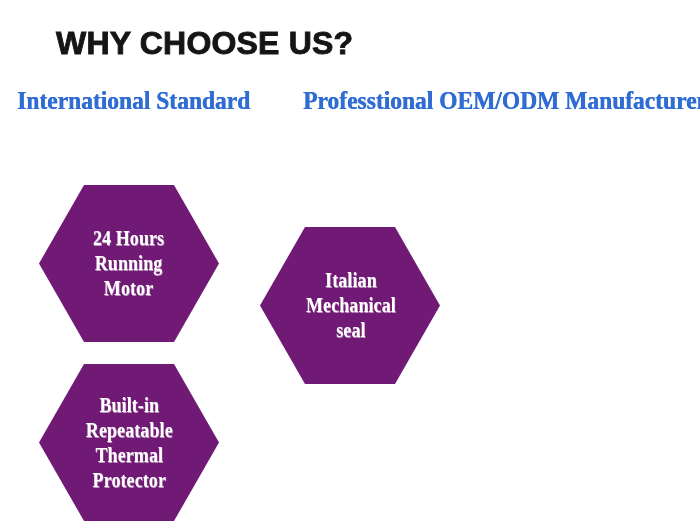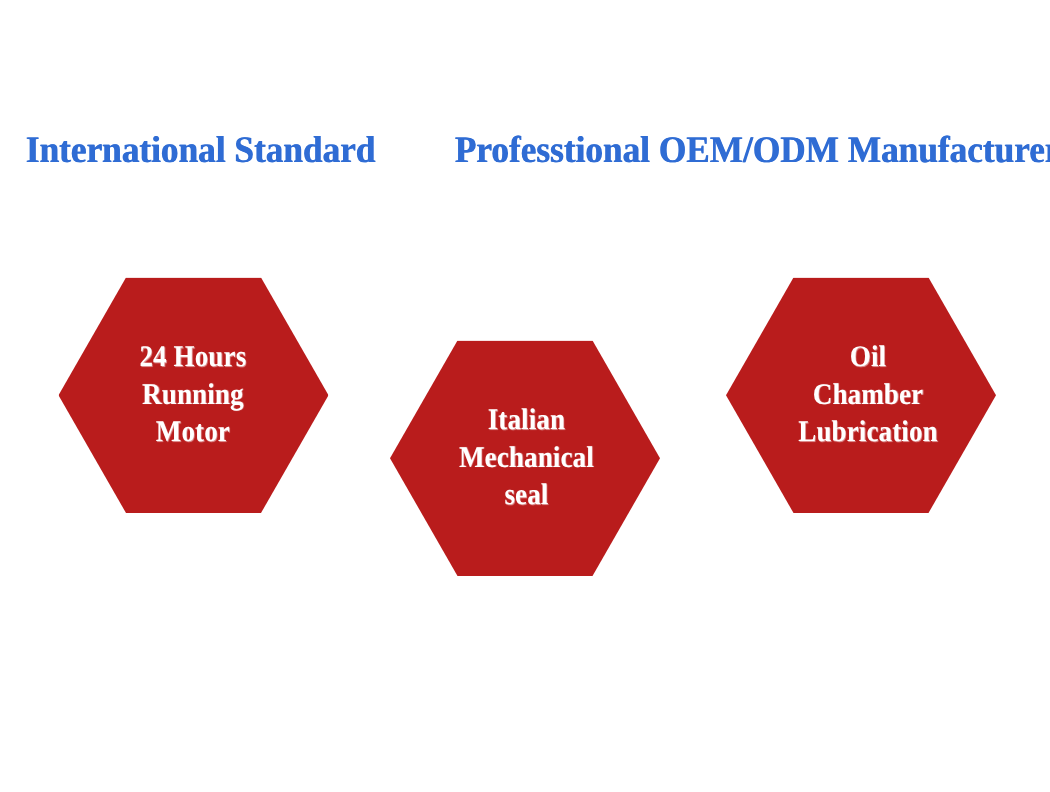--- a/index.html
+++ b/index.html
@@ -67,21 +67,21 @@
     height: 353px;
   }
 
   .hex {
     position: absolute;
     width: 180px;
     height: 157px;
     display: flex;
     align-items: center;
     justify-content: center;
-    background: #b91c1c;
+    background: #701a75;
     -webkit-clip-path: polygon(25% 0%, 75% 0%, 100% 50%, 75% 100%, 25% 100%, 0% 50%);
     clip-path: polygon(25% 0%, 75% 0%, 100% 50%, 75% 100%, 25% 100%, 0% 50%);
   }
 
   
   .hex.r1 { top: 10px; }
   
   .hex.r2 { top: 189px; }
   
   .hex.c1 { left: 39px; }
@@ -103,42 +103,44 @@
   }
   
   .hex.c3 .hex-text { margin-left: 10px; }
   .hex.c2.r1 .hex-text { margin-left: 2px; }
 </style>
 </head>
 <body>
 
 <div id="page">
 
+  <h1 class="main-title">WHY CHOOSE US?</h1>
 
   <div class="col-heading left">International Standard</div>
 
   <div class="col-heading right">Professtional OEM/ODM Manufacturer</div>
 
   <div class="hex-grid">
 
     <div class="hex r1 c1">
       <div class="hex-text">24 Hours
 Running
 Motor</div>
     </div>
 
     <div class="hex r1 c2">
       <div class="hex-text">Italian
 Mechanical
 seal</div>
     </div>
 
-    <div class="hex r1 c3">
-      <div class="hex-text">Oil
-Chamber
-Lubrication</div>
+
+    <div class="hex r2 c1">
+      <div class="hex-text">Built-in
+Repeatable
+Thermal
+Protector</div>
     </div>
-
 
 
 
   </div>
 </div>
 
 </body></html>

